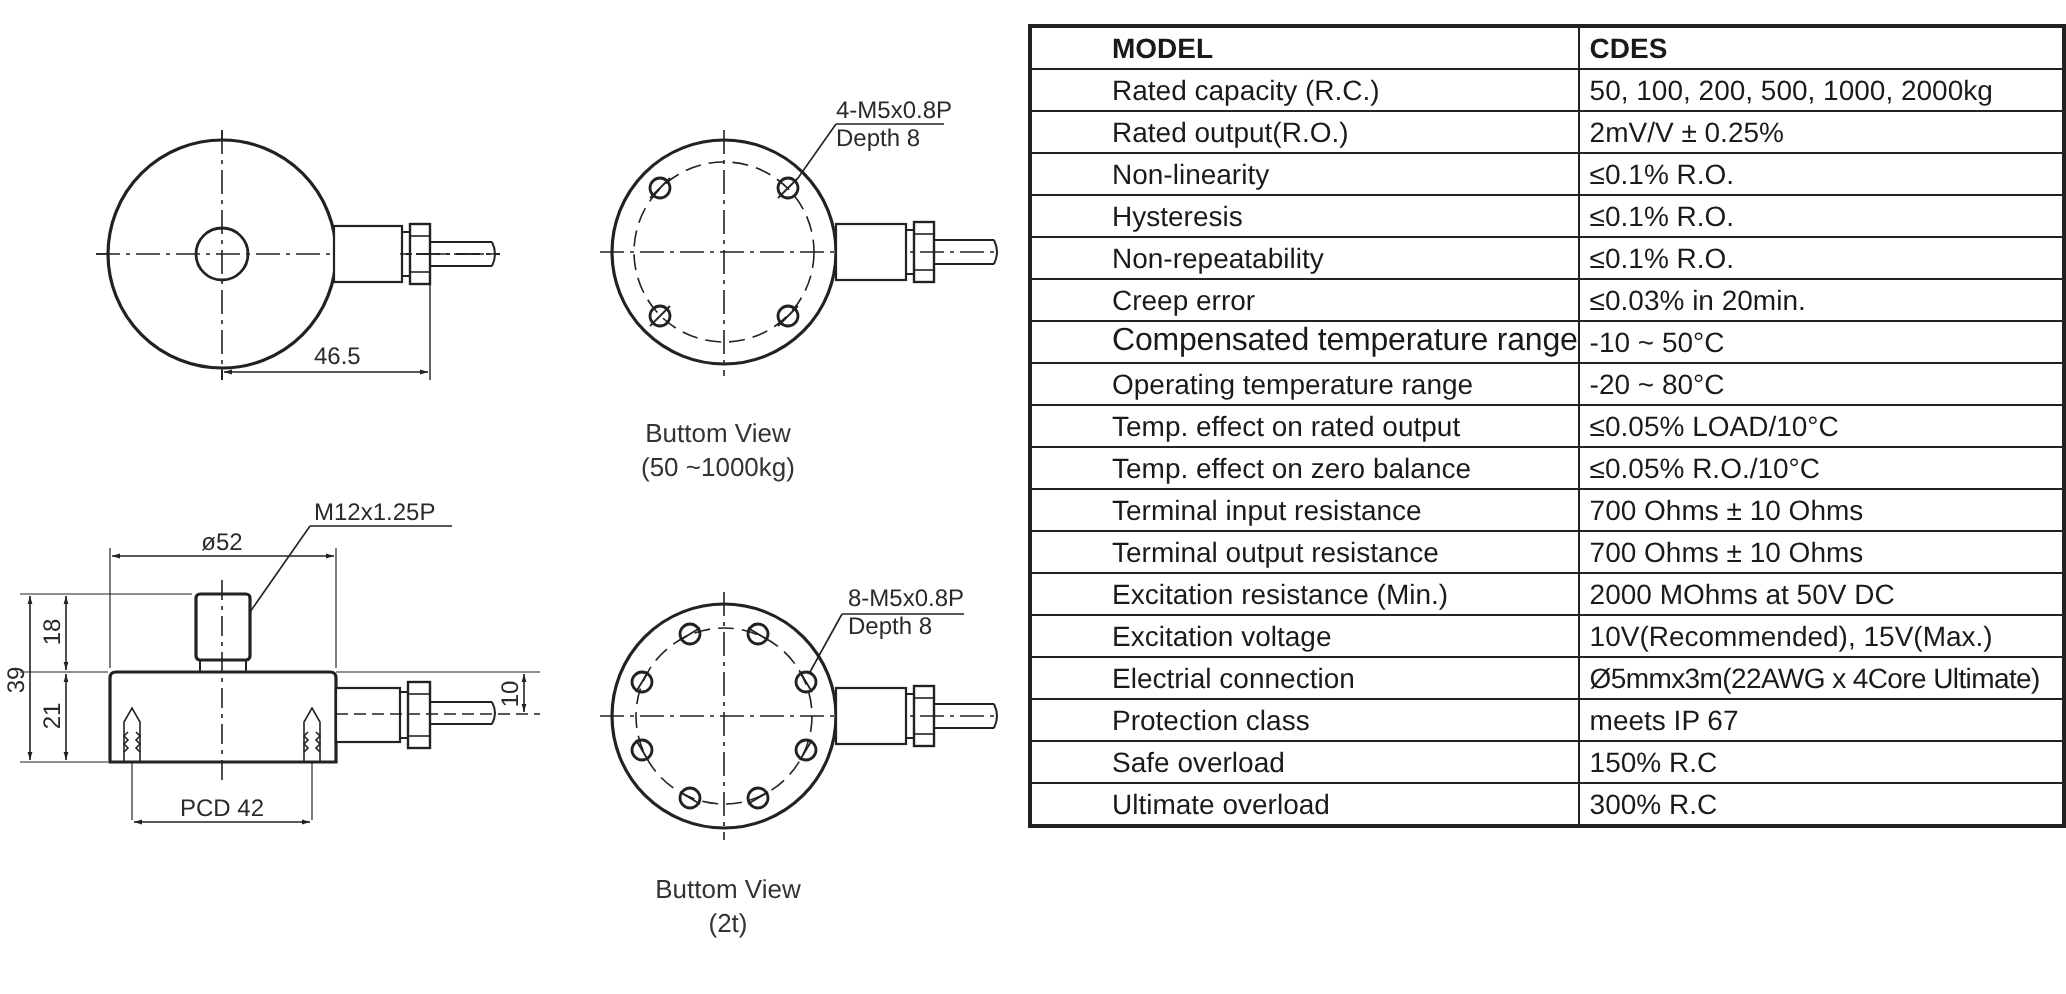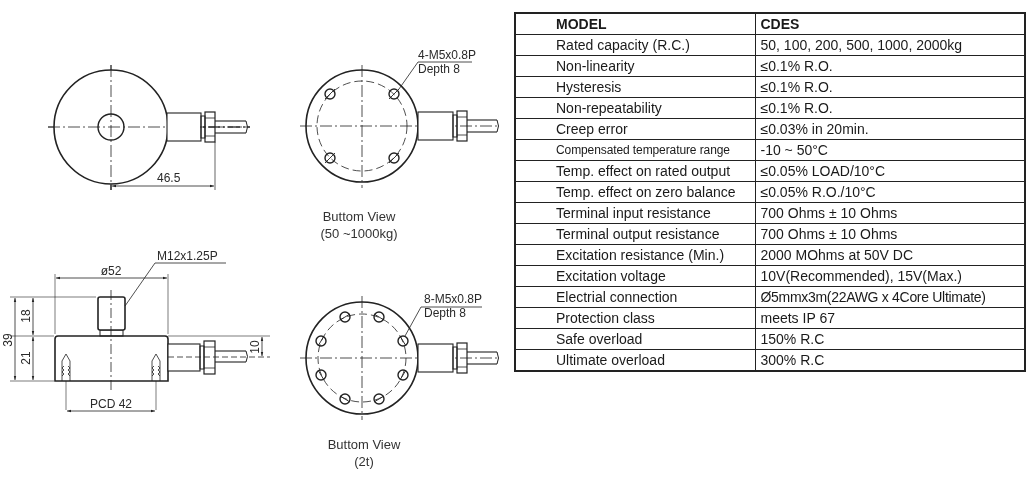--- a/index.html
+++ b/index.html
@@ -5,21 +5,21 @@
     html, body { margin: 0; padding: 0; background: #ffffff; }
     body { width: 1033px; height: 497px; position: relative; overflow: hidden; font-family: "Liberation Sans", sans-serif; color: #1a1a1a; }
     #drawings { position: absolute; left: 0; top: 0; width: 510px; height: 497px; }
     .dimtext { font-family: "Liberation Sans", sans-serif; font-size: 12px; fill: #2a2a2a; }
     .caption { font-family: "Liberation Sans", sans-serif; font-size: 13px; fill: #333; }
     #spec-table { position: absolute; left: 514px; top: 12px; border-collapse: collapse; border: 2px solid #222; }
     #spec-table td { border: 1.5px solid #222; height: 20.8px; padding: 0 0 0 5px; font-size: 14px; line-height: 20px; white-space: nowrap; box-sizing: border-box; }
     #spec-table td.param { width: 240px; padding-left: 40px; }
     #spec-table td.value { width: 270px; }
     #spec-table tr.header td { font-weight: bold; }
-    #spec-table td.small { font-size: 12px; letter-spacing: -0.1px; }
+    #spec-table td.small { font-size: 16px; letter-spacing: -0.1px; }
   </style>
 </head>
 <body>
 
 <svg id="drawings" viewBox="0 0 510 497" width="510" height="497" xmlns="http://www.w3.org/2000/svg">
   <defs>
     <marker id="arr" viewBox="0 0 10 10" refX="10" refY="5" markerWidth="7" markerHeight="5" orient="auto-start-reverse">
       <path d="M0,2 L10,5 L0,8 z" fill="#222"></path>
     </marker>
   </defs>
@@ -183,40 +183,48 @@
   <tbody>
     <tr class="header">
       <td class="param">MODEL</td>
       <td class="value">CDES</td>
     </tr>
     <tr>
         <td class="param">Rated capacity (R.C.)</td>
         <td class="value">50, 100, 200, 500, 1000, 2000kg</td>
       </tr>
     <tr>
+        <td class="param">Rated output(R.O.)</td>
+        <td class="value">2mV/V ± 0.25%</td>
+      </tr>
+    <tr>
         <td class="param">Non-linearity</td>
         <td class="value">≤0.1% R.O.</td>
       </tr>
     <tr>
         <td class="param">Hysteresis</td>
         <td class="value">≤0.1% R.O.</td>
       </tr>
     <tr>
         <td class="param">Non-repeatability</td>
         <td class="value">≤0.1% R.O.</td>
       </tr>
     <tr>
         <td class="param">Creep error</td>
         <td class="value">≤0.03% in 20min.</td>
       </tr>
     <tr>
         <td class="param small">Compensated temperature range</td>
         <td class="value">-10 ~ 50°C</td>
       </tr>
     <tr>
+        <td class="param">Operating temperature range</td>
+        <td class="value">-20 ~ 80°C</td>
+      </tr>
+    <tr>
         <td class="param">Temp. effect on rated output</td>
         <td class="value">≤0.05% LOAD/10°C</td>
       </tr>
     <tr>
         <td class="param">Temp. effect on zero balance</td>
         <td class="value">≤0.05% R.O./10°C</td>
       </tr>
     <tr>
         <td class="param">Terminal input resistance</td>
         <td class="value">700 Ohms ± 10 Ohms</td>

